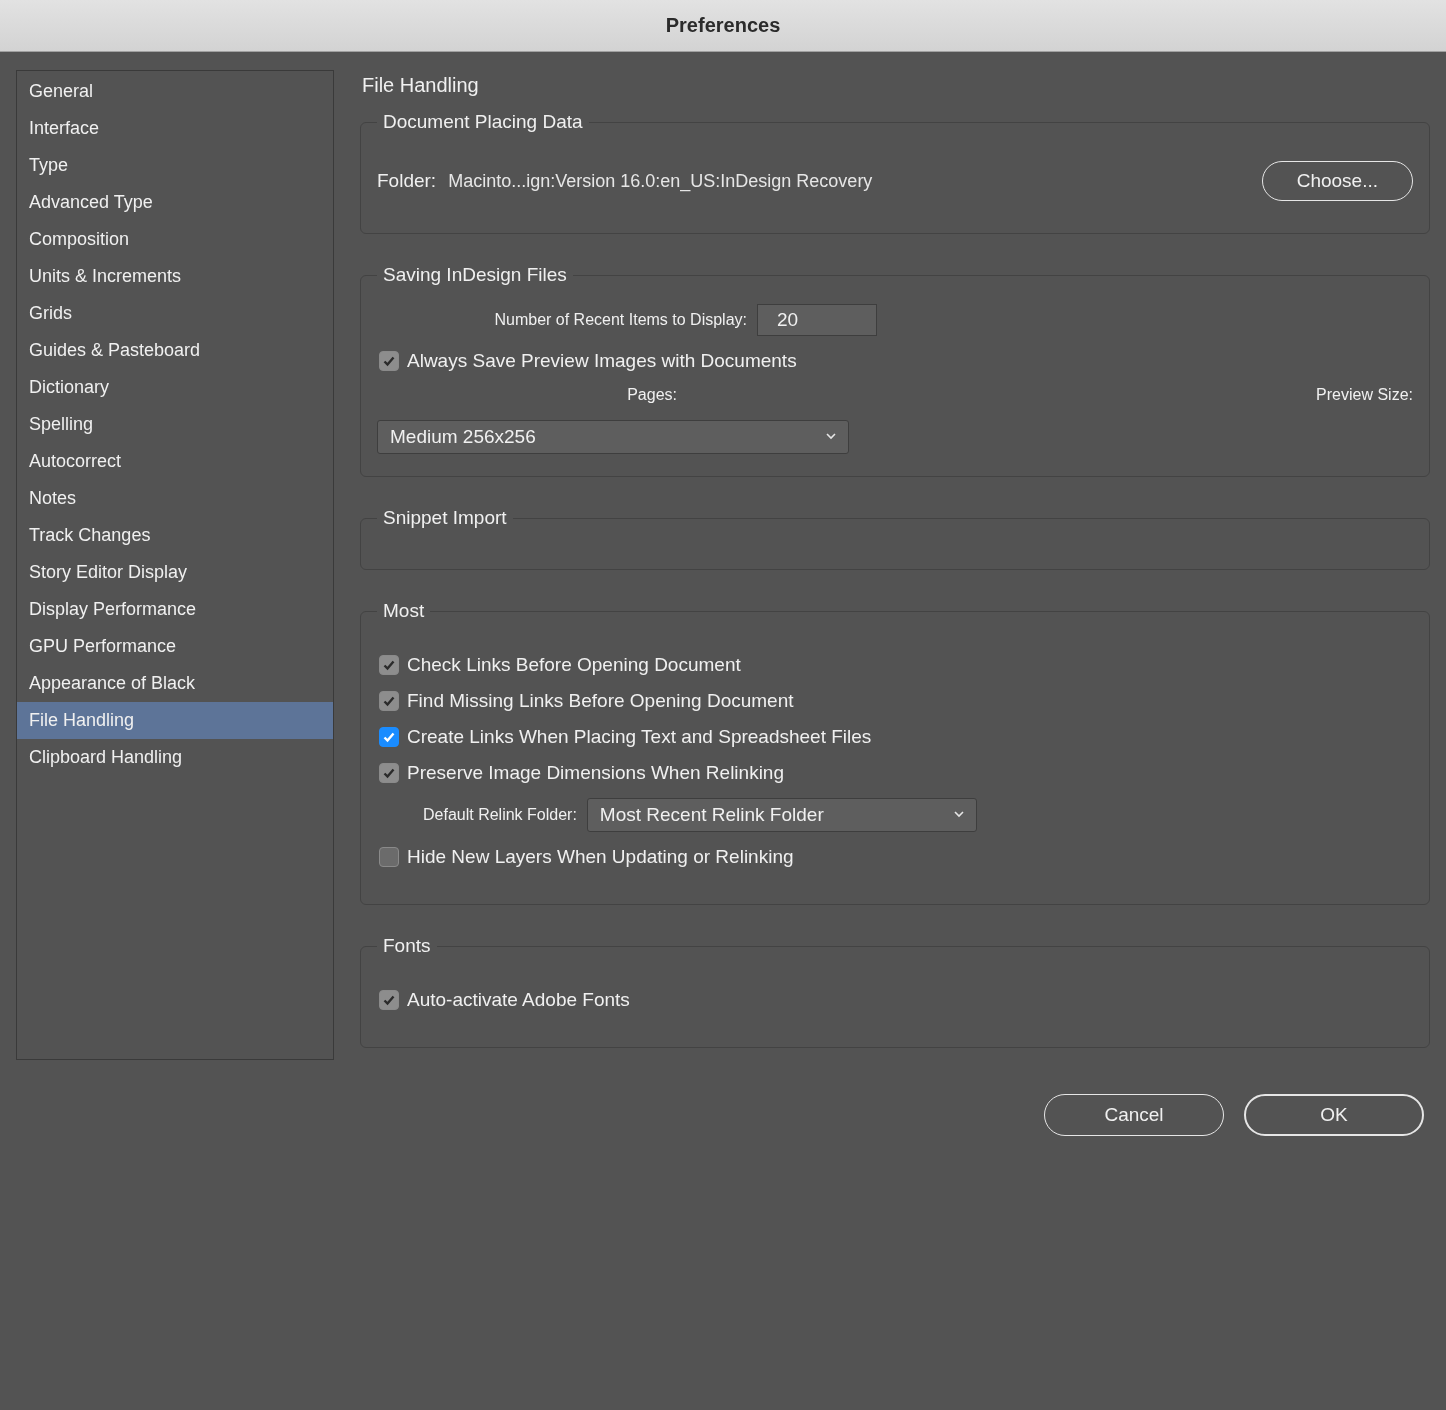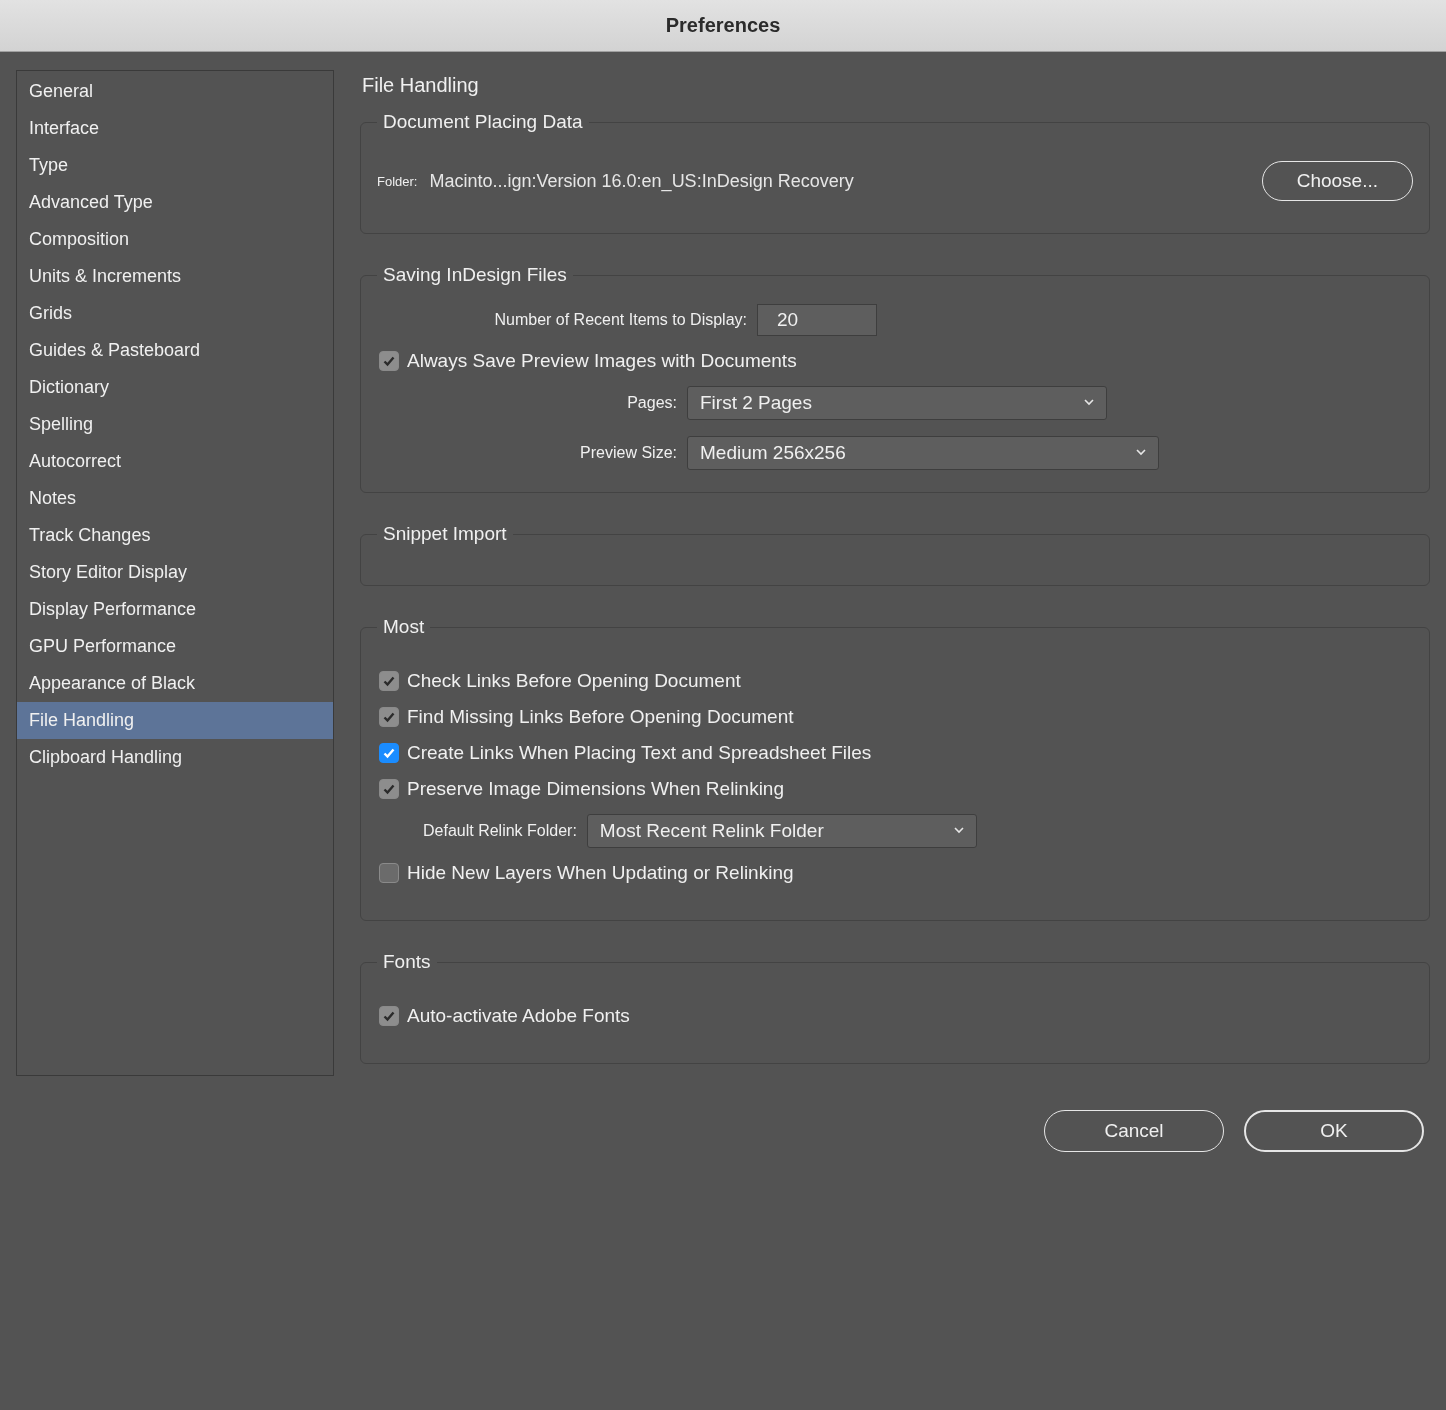--- a/index.html
+++ b/index.html
@@ -60,21 +60,21 @@
     padding: 0 6px;
     color: #f0f0f0;
   }
   .row {
     display: flex;
     align-items: center;
     gap: 12px;
     margin: 10px 0;
   }
   .row .label {
-    font-size: 13px;
+    font-size: 19px;
   }
   .path {
     font-size: 18px;
     color: #e6e6e6;
     flex: 1;
   }
   .btn-oval {
     border: 1.5px solid #e6e6e6;
     background: transparent;
     color: #f0f0f0;
@@ -218,26 +218,20 @@
         <span class="checkbox checked-gray">
           <svg width="14" height="14" viewBox="0 0 14 14">
               <polyline points="2.5,7.5 5.5,10.5 11.5,3.5" fill="none" stroke="#2b2b2b" stroke-width="2.4"></polyline>
             </svg>
         </span>
         <span>Always Save Preview Images with Documents</span>
       </div>
 
       <div class="form-grid" style="grid-template-columns: 300px auto;">
         <span class="right-align-label">Pages:</span>
-        <div class="select" style="width:420px;">
-          <span>First 2 Pages</span>
-          <span class="chev"><svg class="chevron" viewBox="0 0 14 14">
-                <polyline points="3,5 7,9 11,5" fill="none" stroke="#e6e6e6" stroke-width="1.6"></polyline>
-              </svg></span>
-        </div>
 
         <span class="right-align-label">Preview Size:</span>
         <div class="select" style="width:472px;">
           <span>Medium 256x256</span>
           <span class="chev"><svg class="chevron" viewBox="0 0 14 14">
                 <polyline points="3,5 7,9 11,5" fill="none" stroke="#e6e6e6" stroke-width="1.6"></polyline>
               </svg></span>
         </div>
       </div>
     </fieldset>

